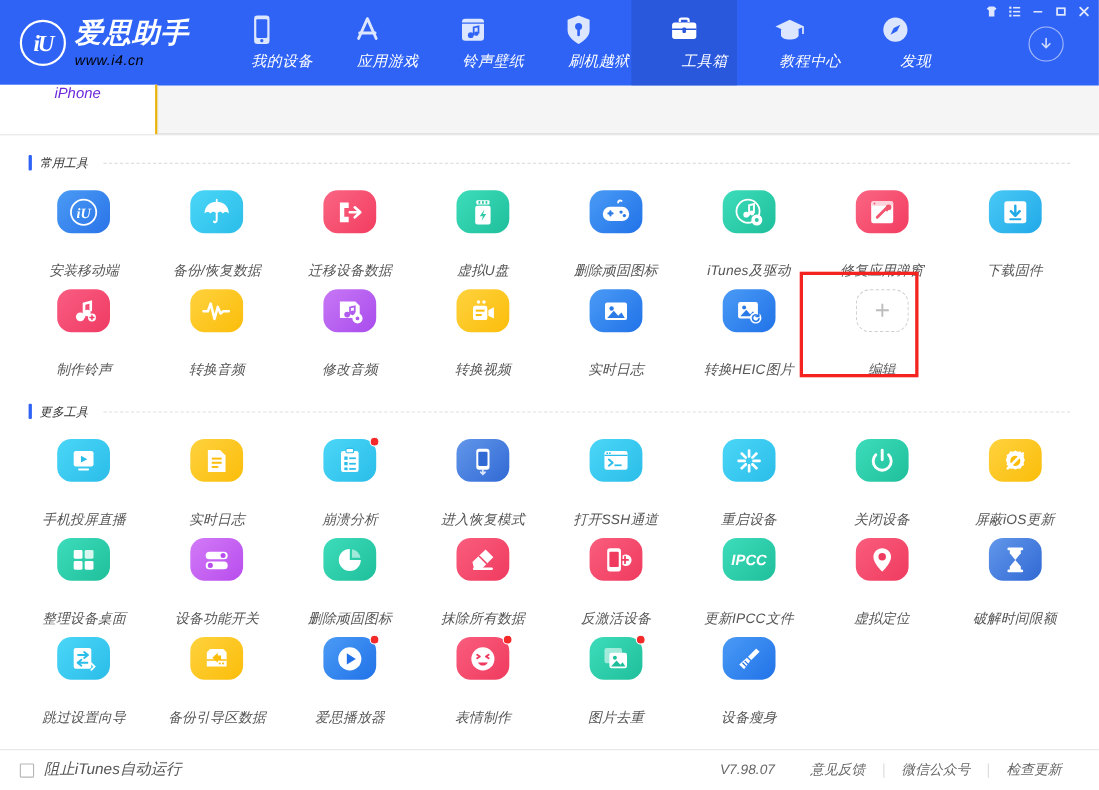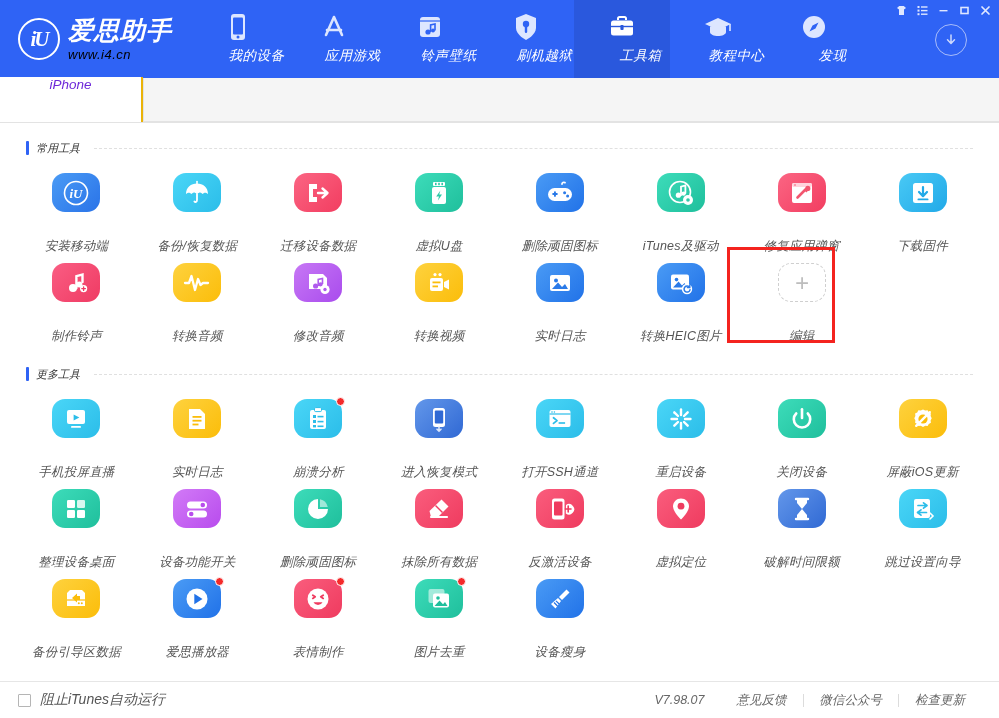--- a/index.html
+++ b/index.html
@@ -680,20 +680,28 @@
           <svg width="30" height="30" viewBox="0 0 30 30">
               <rect x="7" y="4.5" width="12.5" height="21" rx="2.5" fill="#fff"></rect>
               <rect x="9" y="7.5" width="8.5" height="14" rx="1" fill="#ef3b5f"></rect>
               <path d="M21 11 a5.2 5.2 0 1 1 -.2 8.4" fill="#fff"></path>
               <path d="M23.2 12 V18 M20.4 15 H26" stroke="#ef3b5f" stroke-width="1.6" stroke-linecap="round"></path>
             </svg>
         </div>
         <div class="tool-label">反激活设备</div>
       </div>
 
+      <div class="tool">
+        <div class="tool-ico" style="background:linear-gradient(135deg,#3ddcba,#1fbf9c)">
+          <svg width="48" height="30" viewBox="0 0 48 30">
+              <text x="24" y="20" font-size="13.5" font-weight="bold" fill="#fff" text-anchor="middle" font-family="Liberation Sans, sans-serif">IPCC</text>
+            </svg>
+        </div>
+        <div class="tool-label">更新IPCC文件</div>
+      </div>
 
       <div class="tool">
         <div class="tool-ico" style="background:linear-gradient(135deg,#fa5d7d,#ef3b5f)">
           <svg width="30" height="30" viewBox="0 0 30 30">
               <path d="M15 4.5 C10.6 4.5 7 8 7 12.3 C7 18.2 15 25.5 15 25.5 C15 25.5 23 18.2 23 12.3 C23 8 19.4 4.5 15 4.5 Z" fill="#fff"></path>
               <circle cx="15" cy="12.2" r="3.4" fill="#ef3b5f"></circle>
             </svg>
         </div>
         <div class="tool-label">虚拟定位</div>
       </div>

